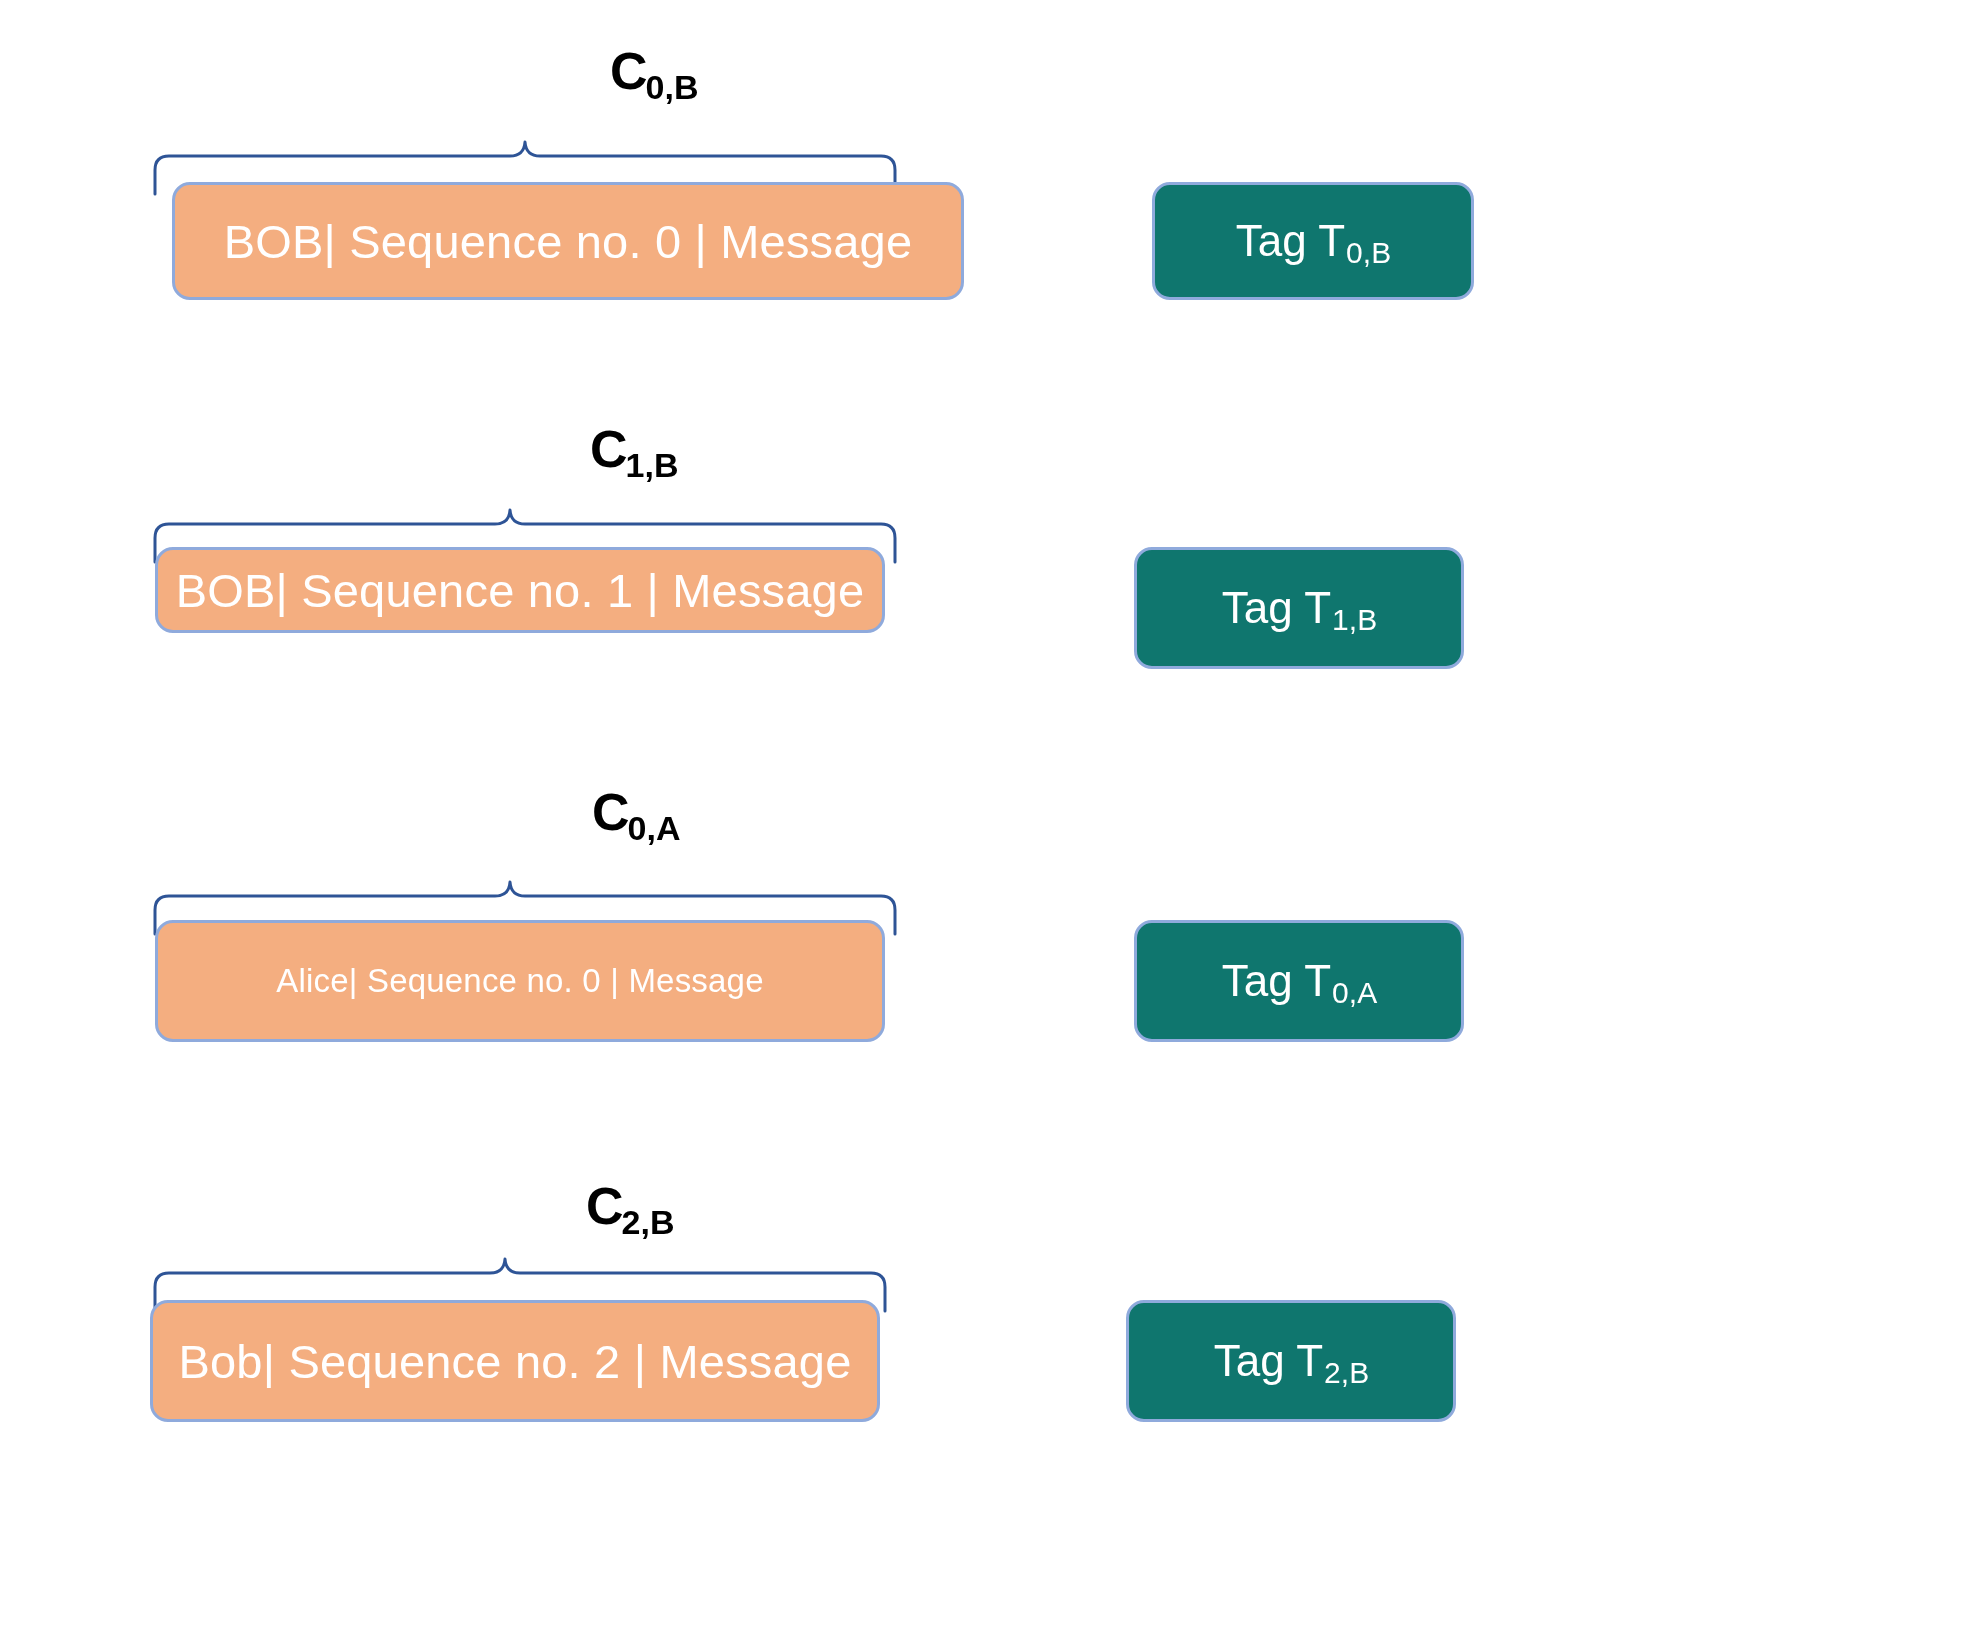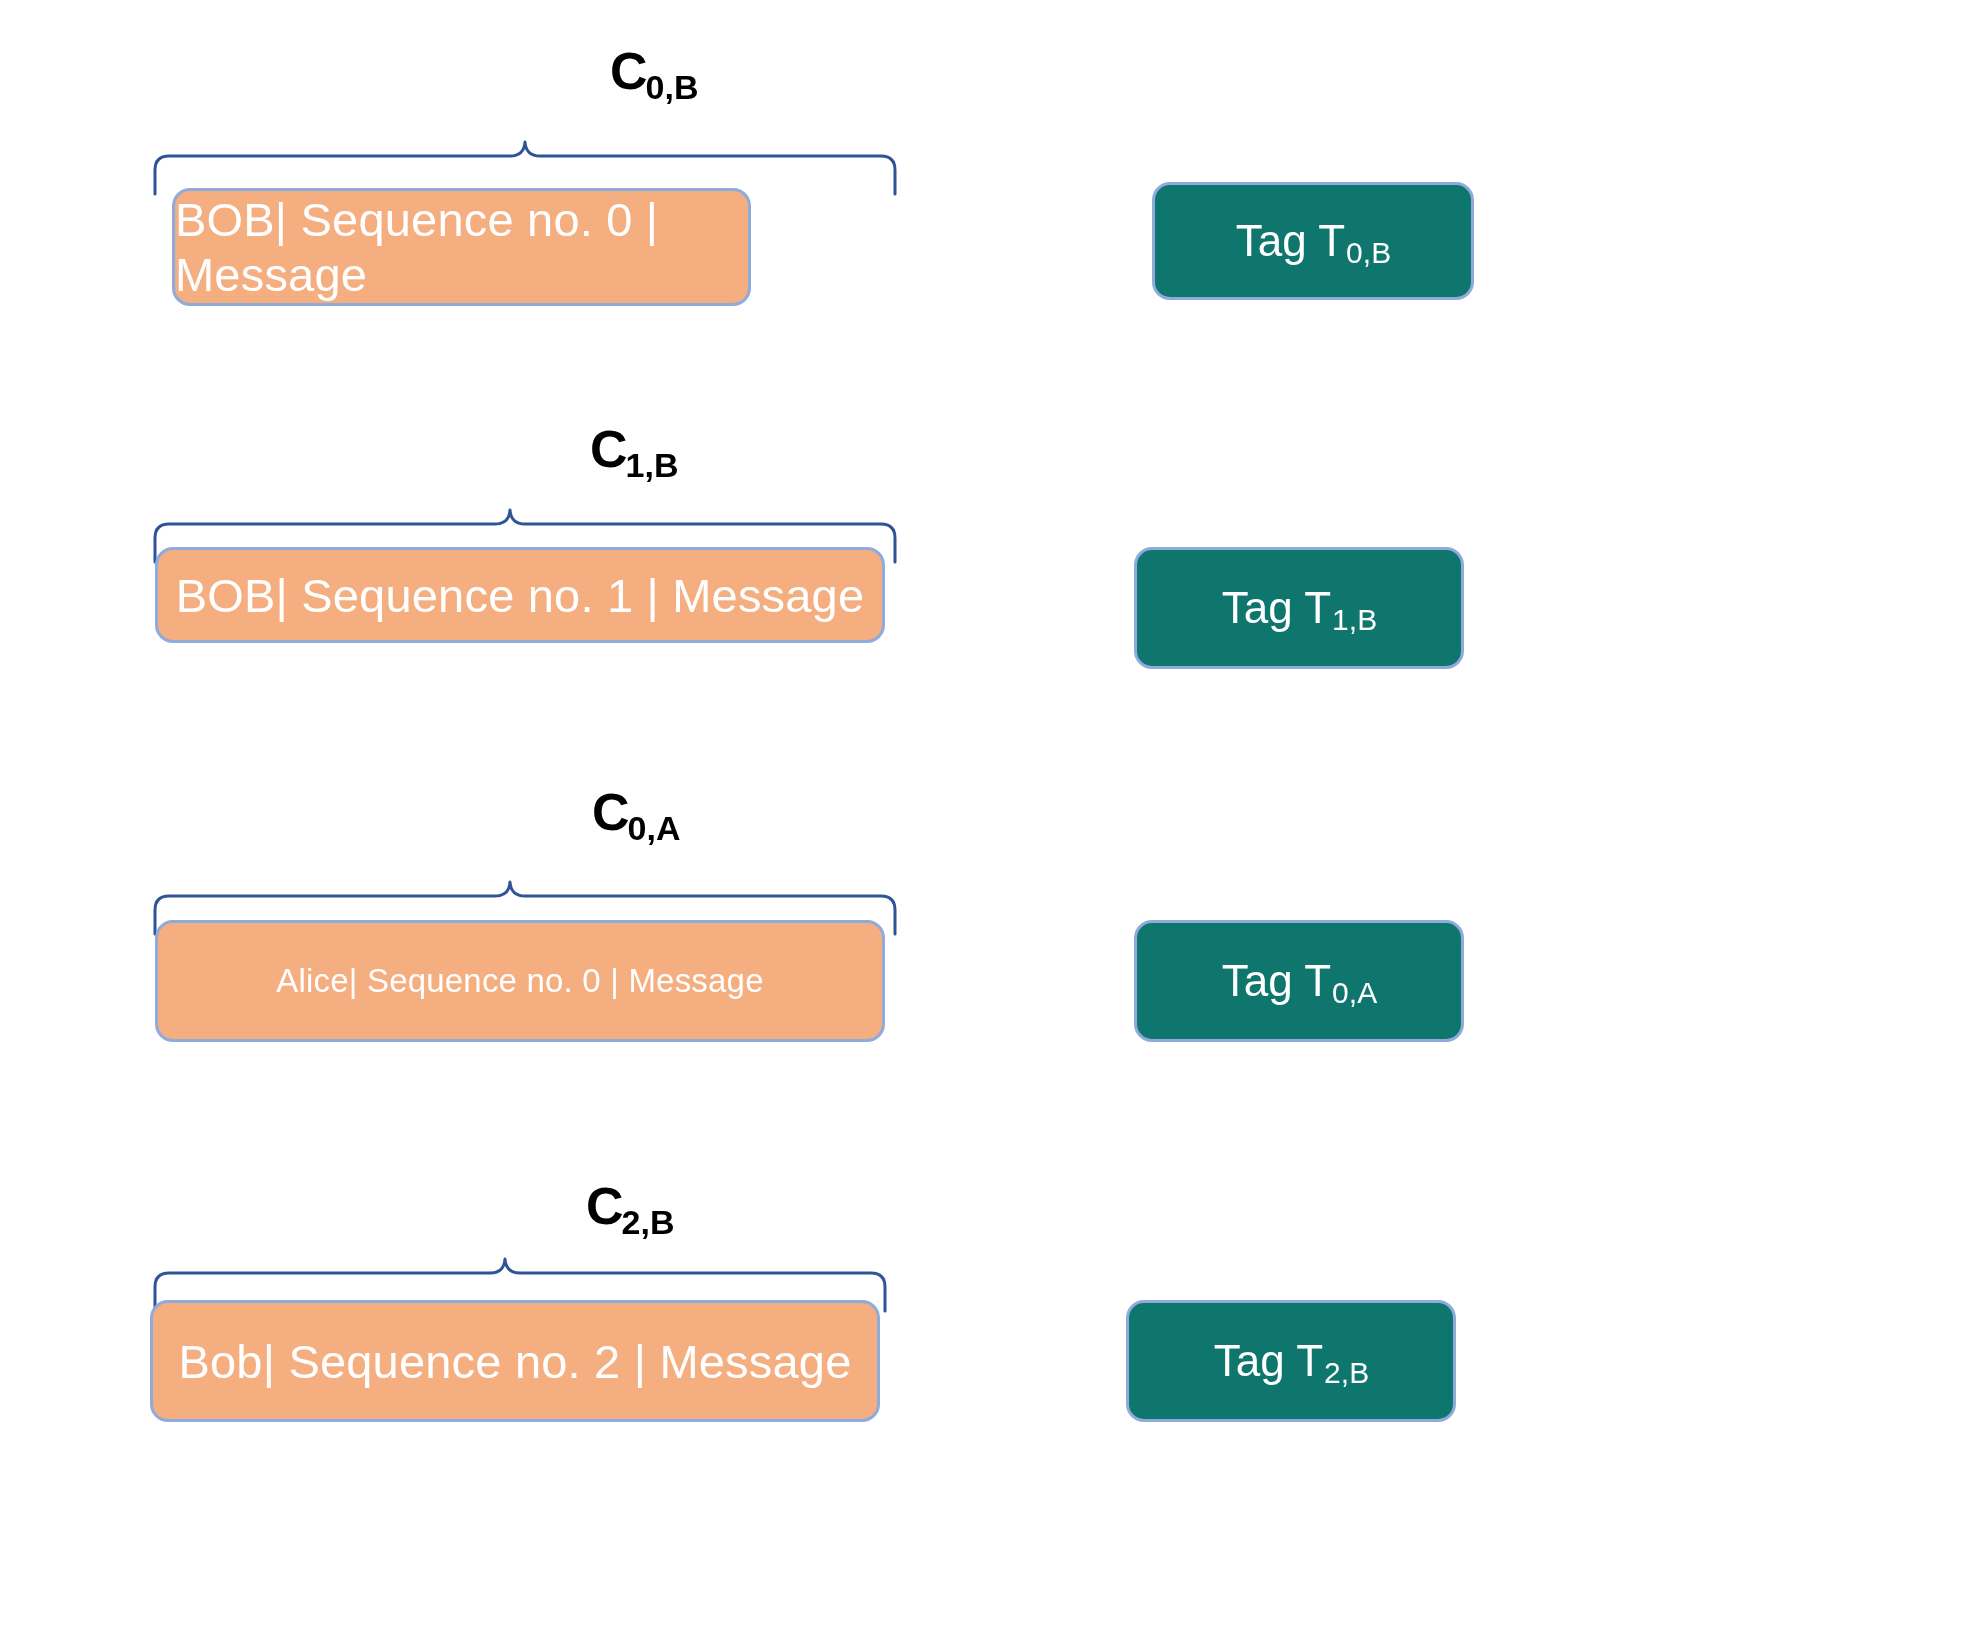--- a/index.html
+++ b/index.html
@@ -100,41 +100,41 @@
   <div class="row">
 
     <div class="brace-label" style="left:610px; top:45px;">
       <span class="base">C</span><span class="sub">0,B</span>
     </div>
 
     <svg class="brace-svg" style="left:150px; top:118px;" width="750" height="78" viewBox="0 0 750 78">
       <path d="M 5 76 L 5 52 Q 5 38 19 38 L 360 38 Q 374 38 375 24 Q 376 38 390 38 L 731 38 Q 745 38 745 52 L 745 76" fill="none" stroke="#2E5496" stroke-width="3" stroke-linecap="round" stroke-linejoin="round"></path>
     </svg>
 
-    <div class="msg-box" style="left:172px; top:188px; width:579px; height:118px; font-size:47px;">
+    <div class="msg-box" style="left:172px; top:182px; width:792px; height:118px; font-size:47px;">
       <span>BOB| Sequence no. 0 | Message</span>
     </div>
 
     <div class="tag-box" style="left:1152px; top:182px; width:322px; height:118px;">
       <span class="tag-main">Tag T</span>
         <span class="tag-sub">0,B</span>
     </div>
   </div>
 
   <div class="row">
 
     <div class="brace-label" style="left:590px; top:411px;margin-top:12px;">
       <span class="base">C</span><span class="sub">1,B</span>
     </div>
 
     <svg class="brace-svg" style="left:150px; top:486px;" width="750" height="78" viewBox="0 0 750 78">
       <path d="M 5 76 L 5 52 Q 5 38 19 38 L 345 38 Q 359 38 360 24 Q 361 38 375 38 L 731 38 Q 745 38 745 52 L 745 76" fill="none" stroke="#2E5496" stroke-width="3" stroke-linecap="round" stroke-linejoin="round"></path>
     </svg>
 
-    <div class="msg-box" style="left:155px; top:547px; width:730px; height:96px; font-size:47px;">
+    <div class="msg-box" style="left:155px; top:547px; width:730px; height:86px; font-size:47px;">
       <span>BOB| Sequence no. 1 | Message</span>
     </div>
 
     <div class="tag-box" style="left:1134px; top:547px; width:330px; height:122px;">
       <span class="tag-main">Tag T</span>
         <span class="tag-sub">1,B</span>
     </div>
   </div>
 
   <div class="row">

